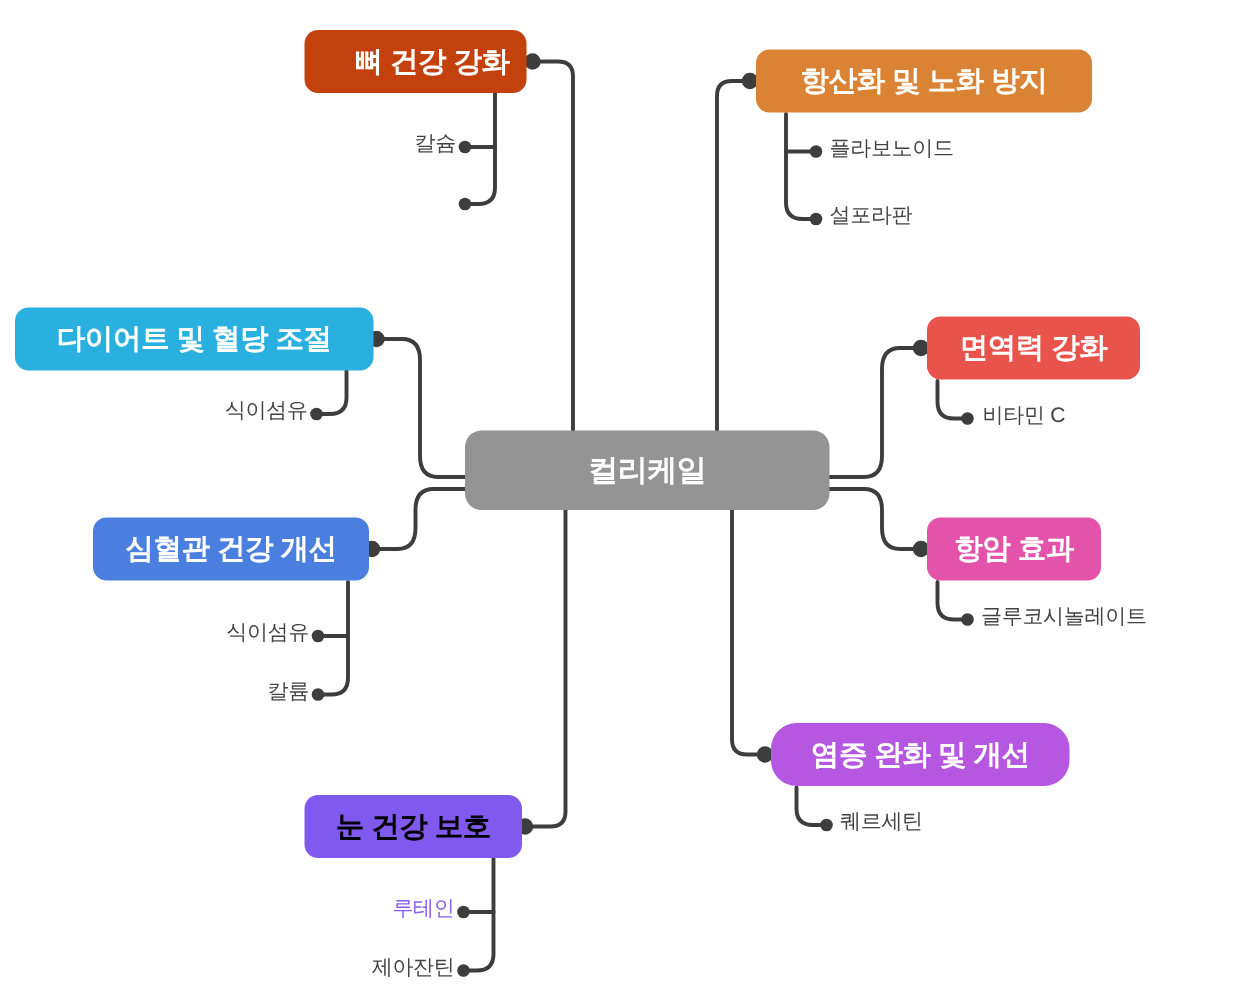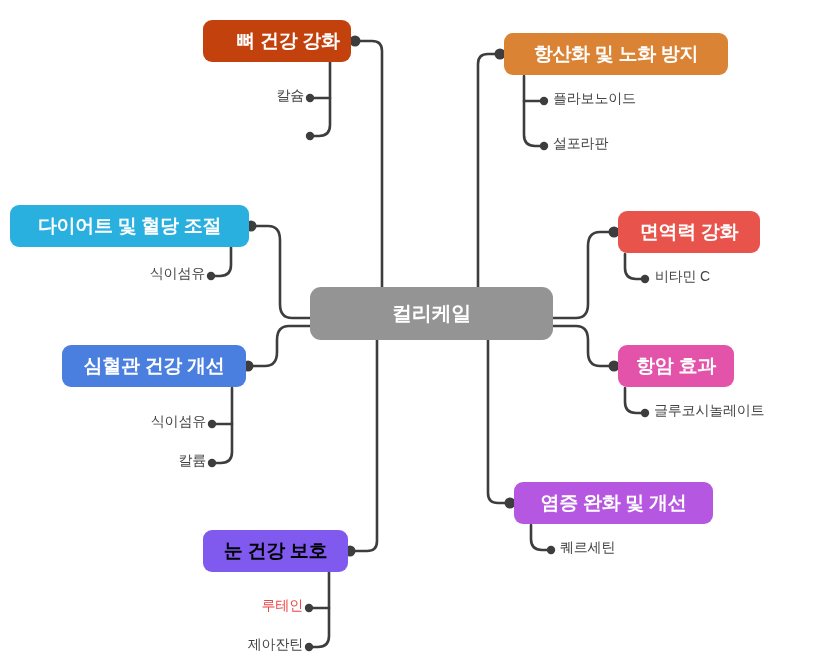--- a/index.html
+++ b/index.html
@@ -147,37 +147,37 @@
 
   <div class="node node-topic" style="left: 62px; top: 345px; width: 184px; height: 42px; background-color: rgb(74, 127, 224); color: rgb(255, 255, 255);">
     <span>심혈관 건강 개선</span>
   </div>
   <div class="leaf leaf-left" style="left: 42px; top: 413px; width: 164px; color: rgb(67, 67, 67);">식이섬유</div>
   <div class="leaf leaf-left" style="left: 42px; top: 452px; width: 164px; color: rgb(67, 67, 67);">칼륨</div>
 
   <div class="node node-topic" style="left: 203px; top: 530px; width: 145px; height: 42px; background-color: rgb(128, 89, 239); color: #000000;">
     <span>눈 건강 보호</span>
   </div>
-  <div class="leaf leaf-left" style="left: 139px; top: 597px; width: 164px; color: #ef4444;">루테인</div>
+  <div class="leaf leaf-left" style="left: 139px; top: 597px; width: 164px; color: #8b5cf6;">루테인</div>
   <div class="leaf leaf-left" style="left: 139px; top: 636px; width: 164px; color: rgb(67, 67, 67);">제아잔틴</div>
 
   <div class="node node-topic" style="left: 504px; top: 33px; width: 224px; height: 42px; background-color: rgb(219, 131, 52); color: rgb(255, 255, 255);">
     <span>항산화 및 노화 방지</span>
   </div>
   <div class="leaf leaf-right" style="left: 553px; top: 90px; color: rgb(67, 67, 67);">플라보노이드</div>
   <div class="leaf leaf-right" style="left: 553px; top: 135px; color: rgb(67, 67, 67);">설포라판</div>
 
   <div class="node node-topic" style="left: 618px; top: 211px; width: 142px; height: 42px; background-color: rgb(232, 83, 76); color: rgb(255, 255, 255);">
     <span>면역력 강화</span>
   </div>
   <div class="leaf leaf-right" style="left: 655px; top: 268px; color: rgb(67, 67, 67);">비타민 C</div>
 
   <div class="node node-topic" style="left: 618px; top: 345px; width: 116px; height: 42px; background-color: rgb(226, 83, 169); color: rgb(255, 255, 255);">
     <span>항암 효과</span>
   </div>
   <div class="leaf leaf-right" style="left: 654px; top: 402px; color: rgb(67, 67, 67);">글루코시놀레이트</div>
 
-  <div class="node node-topic" style="left: 514px; top: 482px; width: 199px; height: 42px; background-color: rgb(181, 87, 224); color: rgb(255, 255, 255);">
+  <div class="node node-topic" style="left: 514px; top: 482px; width: 199px; height: 42px; background-color: rgb(181, 87, 224); color: rgb(255, 255, 255); border-radius: 17px;">
     <span>염증 완화 및 개선</span>
   </div>
   <div class="leaf leaf-right" style="left: 560px; top: 539px; color: rgb(67, 67, 67);">퀘르세틴</div>
 
 </div>
 
 </body></html>

